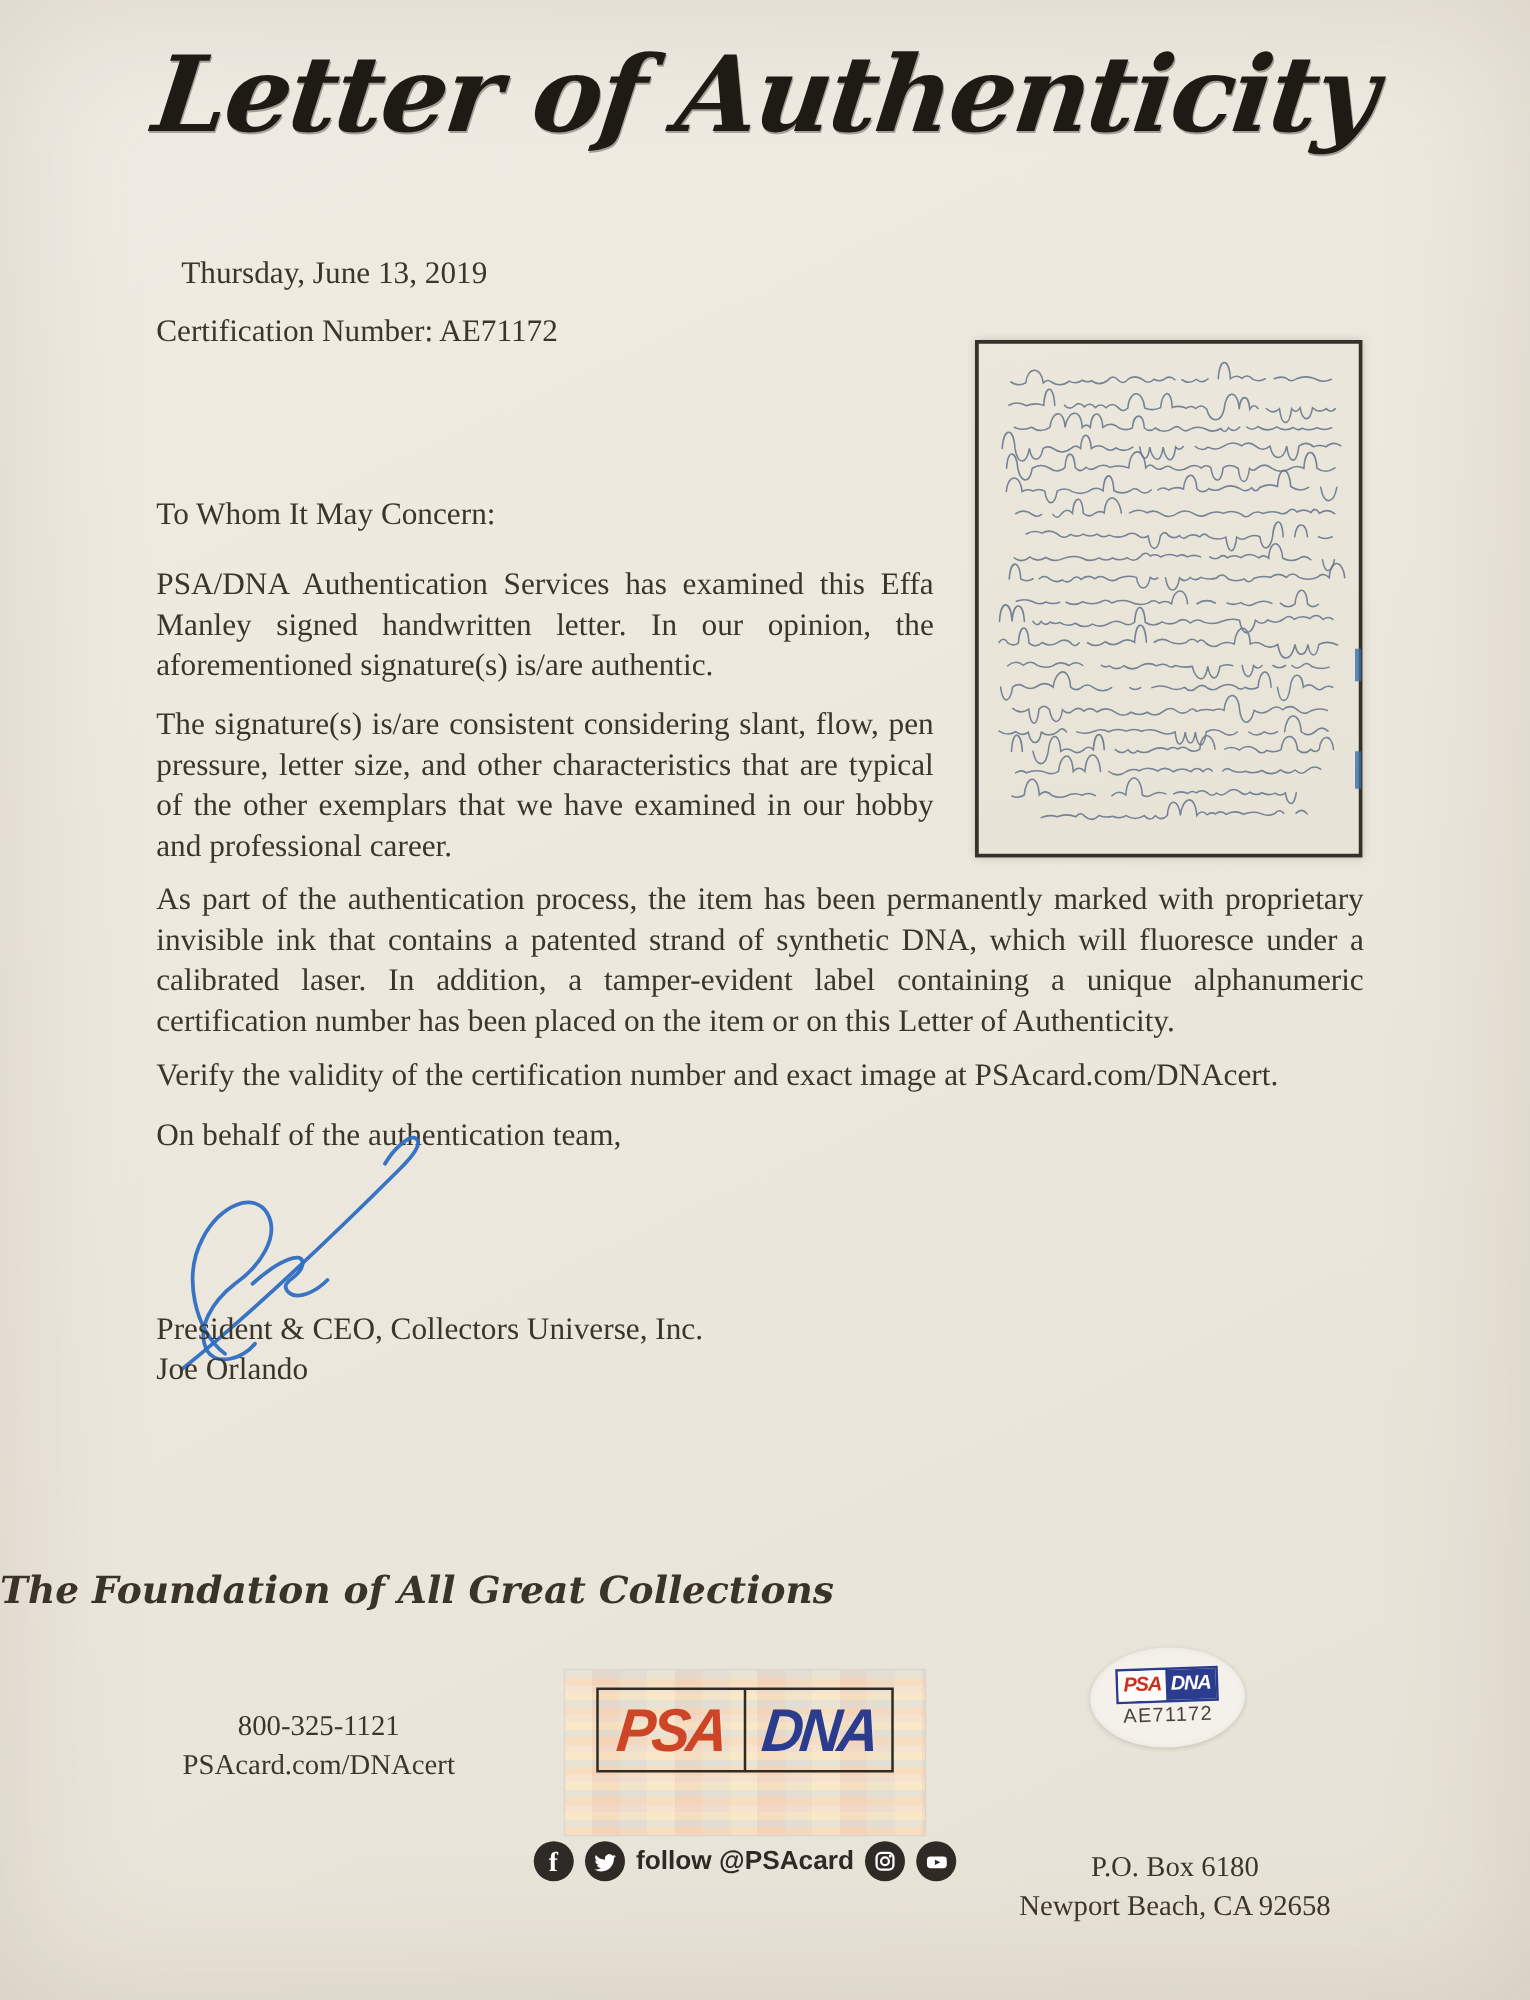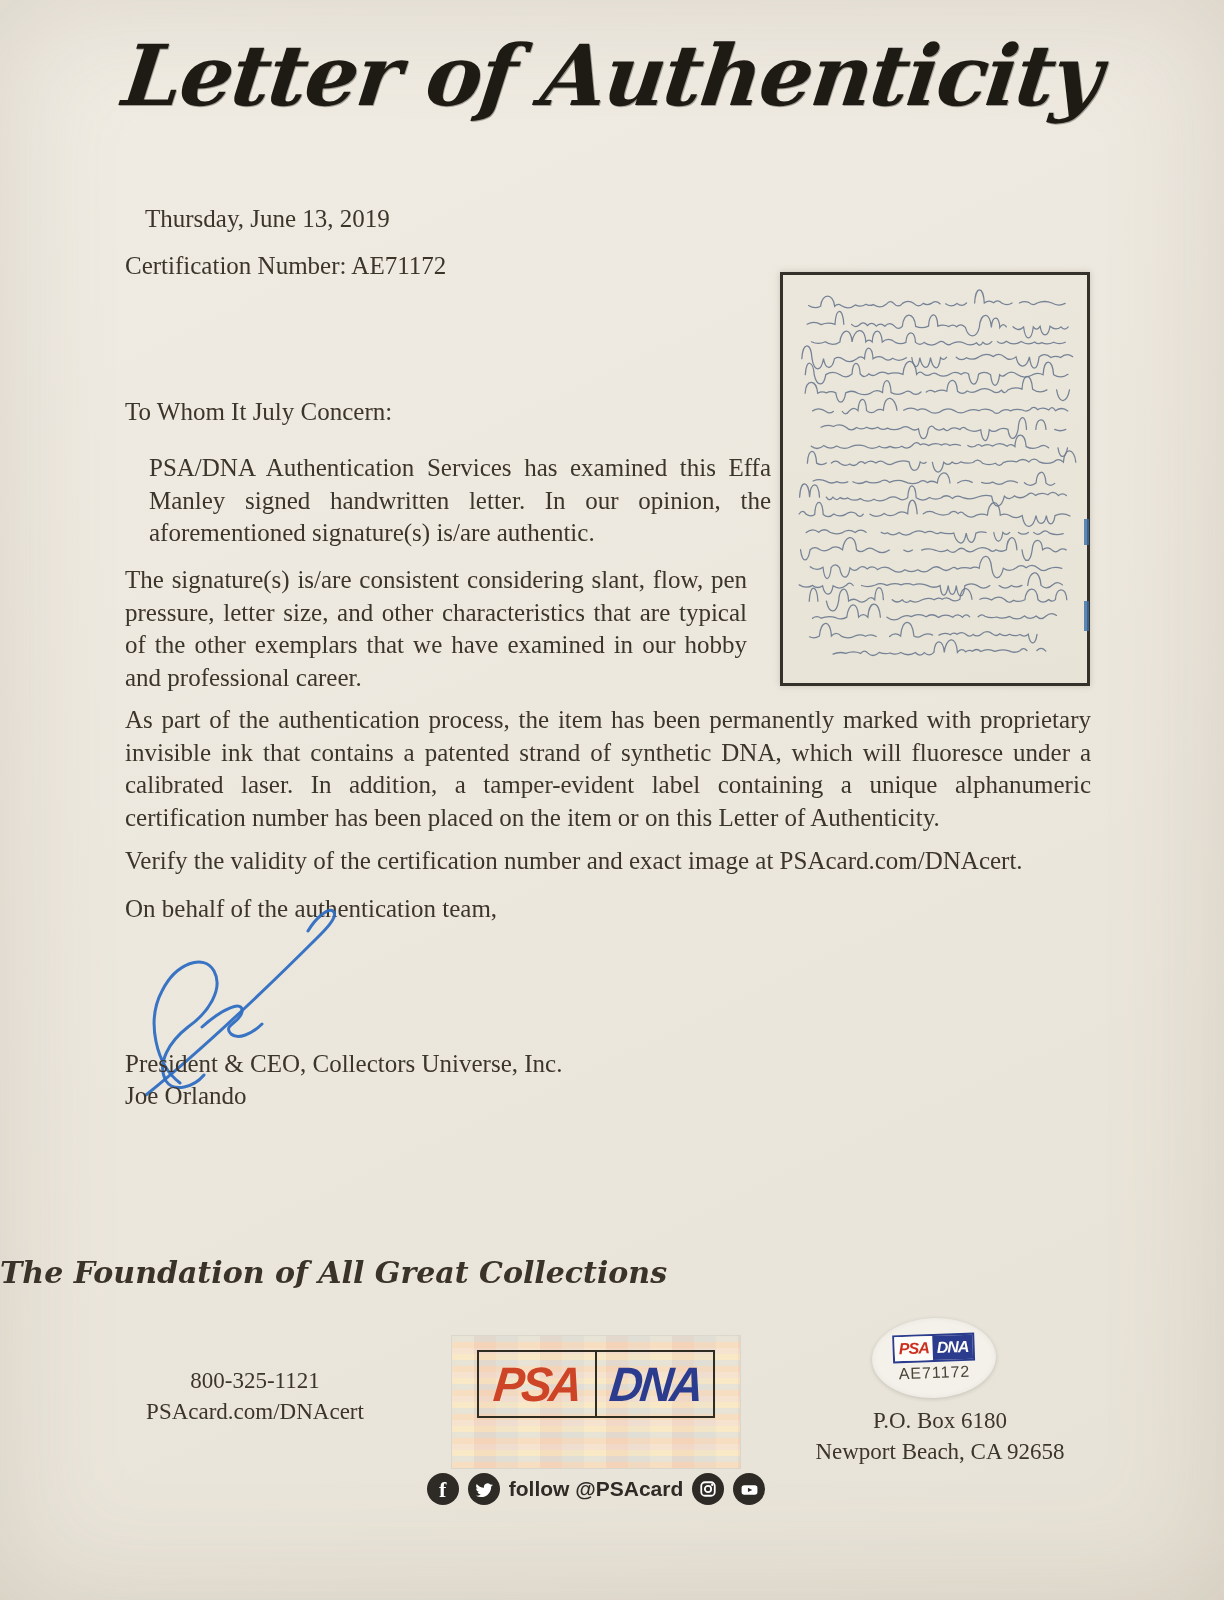--- a/index.html
+++ b/index.html
@@ -21,21 +21,21 @@
     font-size:84px;color:#1e1b15;
     transform:skewX(-7deg);
     letter-spacing:-2px;
     text-shadow:1px 1px 0 rgba(30,27,21,0.35);
   }
   .meta{position:absolute;left:125px;font-size:25px;}
   .date{top:205px;margin-left:20px;}
   .cert{top:252px;}
   .salutation{position:absolute;left:125px;top:398px;font-size:25px;}
   .para{position:absolute;left:125px;font-size:25px;line-height:32.5px;text-align:justify;margin:0;}
-  .p1{top:452px;width:622px;margin-left:24px;}
+  .p1{top:452px;width:622px;}
   .p2{top:564px;width:622px;}
   .p3{top:704px;width:966px;}
   .p4{top:845px;width:966px;text-align:left;}
   .p5{top:893px;width:966px;text-align:left;}
   .inset{
     position:absolute;left:780px;top:272px;width:310px;height:414px;
     background:linear-gradient(170deg,#ebe7dc,#e7e3d6);
     border:3px solid #34312a;
     box-sizing:border-box;
     box-shadow:0 0 6px rgba(90,80,60,0.25);
@@ -47,21 +47,21 @@
   .ink-dash.d2{top:326px;height:30px;}
   .sig-svg{position:absolute;left:84px;top:893px;pointer-events:none;}
   .sig-svg path{fill:none;stroke:#2f6ec2;stroke-width:3;stroke-linecap:round;opacity:.95;}
   .signer{position:absolute;left:125px;top:1048px;font-size:25px;line-height:32px;}
   .motto{
     position:absolute;left:0;top:1255px;width:100%;
     font-family:"DejaVu Serif",serif;font-style:italic;font-weight:600;
     font-size:30px;color:#3a332a;
   }
   .contact{position:absolute;left:110px;top:1365px;width:290px;text-align:center;font-size:23px;line-height:31px;}
-  .address{position:absolute;left:790px;top:1405px;width:300px;text-align:center;font-size:23px;line-height:31px;}
+  .address{position:absolute;left:790px;top:1478px;width:300px;text-align:center;font-size:23px;line-height:31px;}
   .holo{
     position:absolute;left:452px;top:1336px;width:288px;height:132px;
     background:
       repeating-linear-gradient(0deg,rgba(255,150,100,.16) 0 6px,rgba(150,180,230,.16) 6px 12px,rgba(255,220,150,.2) 12px 18px,rgba(240,170,190,.14) 18px 24px),
       repeating-linear-gradient(90deg,#f7ecd2 0 22px,#f2dfc8 22px 44px,#efe6d2 44px 66px);
     box-shadow:0 0 0 1px rgba(0,0,0,0.06);
   }
   .logo-outer{display:flex;border:2px solid #2f2c22;margin:14px auto 7px;width:234px;height:64px;}
   .logo-cell{flex:1;display:flex;align-items:center;justify-content:center;}
   .logo-cell.psa{border-right:2px solid #2f2c22;}
@@ -118,21 +118,21 @@
         <path d="M6.2 300.9 q 6.8 4.3 13.5 0.5 q 4.9 4.0 9.9 0.4 c 2.1 10.3, 8.4 11.7, 10.5 0 q 6.6 4.7 13.2 -0.5 q 3.4 -4.5 6.9 0.2 m 8.3 0 q 6.9 2.3 13.9 -0.5 q 5.7 -2.7 11.5 0.4 q 7.1 -3.4 14.2 -0.5 q 6.1 -2.6 12.2 0.1 q 7.2 -2.7 14.4 0.6 q 6.2 3.3 12.4 0.0 c 1.6 15.2, 6.5 10.2, 8.1 0 c 1.6 11.8, 6.5 11.5, 8.1 0 c 1.7 13.4, 6.9 14.2, 8.6 0 q 6.5 -3.7 13.1 0.3 q 5.9 4.5 11.9 -0.3 m 9.2 0 q 6.2 4.9 12.3 -0.1 q 5.3 3.0 10.5 -0.1 m 5.8 0 c 1.3 -15.7, 11.9 -18.0, 13.3 0 q 5.9 5.1 11.8 -0.7 q 4.8 -4.4 9.6 0.2"></path>
         <path d="M16.2 317.1 c 0.9 -18.3, 7.8 -16.2, 8.7 0 m 8.5 0 c 2.4 12.0, 9.7 14.1, 12.2 0 c 1.0 -14.4, 9.0 -17.3, 10.0 0 q 4.7 -3.5 9.4 -0.4 q 4.2 3.0 8.4 -0.4 q 4.2 -4.8 8.3 -0.6 c 0.9 -16.0, 7.8 -16.0, 8.7 0 m 8.8 0 q 5.1 4.6 10.2 0.1 q 3.8 4.9 7.6 0.8 q 5.8 3.1 11.6 -0.6 q 6.3 -3.2 12.6 -0.3 q 4.0 -3.1 8.0 -0.5 q 4.3 -3.0 8.6 0.4 q 4.5 2.9 9.1 -0.3 c 1.2 -15.9, 10.9 -12.6, 12.1 0 m 7.9 0 q 5.8 -2.8 11.6 0.7 q 6.6 -5.3 13.2 -0.5 q 4.4 5.1 8.8 0.8 q 5.7 2.4 11.4 -0.6 c 1.3 -13.5, 11.8 -14.6, 13.1 0 q 5.4 5.0 10.7 -0.2 q 3.4 3.3 6.7 0.1 c 1.1 -12.6, 10.2 -13.2, 11.4 0"></path>
         <path d="M19.5 334.3 q 4.3 -3.2 8.6 -0.1 q 7.4 -3.0 14.8 -0.5 q 5.4 2.8 10.9 -0.6 c 1.2 -13.5, 10.6 -18.9, 11.8 0 q 4.6 -4.9 9.3 0.1 c 1.3 -18.2, 11.3 -16.8, 12.5 0 m 6.6 0 q 7.1 5.4 14.2 -0.0 q 5.1 -3.0 10.1 -0.6 q 7.4 -4.2 14.9 0.2 q 6.2 -4.4 12.4 0.6 q 7.1 -4.4 14.1 -0.1 q 4.9 -5.1 9.8 -0.0 q 3.6 -4.5 7.2 -0.5 m 8.5 0 q 3.4 -3.5 6.7 -0.6 q 5.8 2.6 11.6 0.8 q 6.6 2.6 13.1 -0.6 q 7.5 5.3 14.9 -0.5 q 5.9 4.7 11.7 0.1 q 4.9 5.1 9.8 -0.0 q 5.3 -4.5 10.5 -0.6"></path>
         <path d="M16.5 352.8 q 4.9 2.4 9.9 -0.8 c 1.2 -15.1, 10.8 -18.4, 12.0 0 q 5.1 -5.2 10.2 0.4 q 5.7 2.6 11.5 0.4 q 6.2 -3.3 12.4 -0.6 q 5.4 -3.0 10.7 0.3 m 6.7 0 m 6.7 0 q 5.5 -5.1 11.0 -0.5 c 1.3 -18.2, 11.9 -18.2, 13.3 0 q 3.9 2.5 7.8 -0.3 q 5.5 -3.2 10.9 -0.6 m 6.4 0 q 5.7 -3.1 11.3 -0.3 q 3.4 -3.0 6.7 -0.5 q 4.4 -3.3 8.8 -0.1 q 3.7 3.9 7.4 0.2 q 4.0 3.2 8.0 -0.2 q 5.6 -5.0 11.3 -0.3 q 3.6 3.3 7.2 -0.1 q 4.9 3.5 9.8 0.4 q 5.3 2.8 10.6 0.3 q 4.1 3.2 8.2 -0.2 c 1.7 10.4, 7.0 12.4, 8.7 0 m 8.2 0 m 8.5 0"></path>
         <path d="M40.0 370.1 q 6.4 -2.8 12.8 -0.7 q 7.5 -3.0 14.9 0.0 q 3.6 -4.5 7.2 -0.3 q 5.7 5.1 11.3 -0.7 q 5.5 2.2 11.0 0.6 q 5.3 2.6 10.6 -0.5 q 7.3 4.5 14.6 -0.0 q 4.5 5.4 8.9 0.1 q 4.8 4.6 9.6 -0.2 c 1.0 -15.4, 9.4 -12.8, 10.4 0 c 1.3 -14.5, 11.8 -18.7, 13.1 0 q 4.1 -5.2 8.3 -0.6 q 3.4 -2.7 6.7 -0.6 q 4.3 -3.5 8.5 0.3 q 6.9 -3.9 13.9 -0.1 q 7.1 -2.9 14.2 -0.5 q 5.5 2.8 11.0 -0.2 q 3.5 -4.1 6.9 -0.2 m 10.0 0 q 4.5 -4.7 8.9 0.6"></path>
       </svg>
     <div class="ink-dash d1"></div>
     <div class="ink-dash d2"></div>
   </div>
 
-  <div class="salutation">To Whom It July Concern:</div>
+  <div class="salutation">To Whom It May Concern:</div>
 
   <p class="para p1">PSA/DNA Authentication Services has examined this Effa Manley signed handwritten letter. In our opinion, the aforementioned signature(s) is/are authentic.</p>
   <p class="para p2">The signature(s) is/are consistent considering slant, flow, pen pressure, letter size, and other characteristics that are typical of the other exemplars that we have examined in our hobby and professional career.</p>
   <p class="para p3">As part of the authentication process, the item has been permanently marked with proprietary invisible ink that contains a patented strand of synthetic DNA, which will fluoresce under a calibrated laser. In addition, a tamper-evident label containing a unique alphanumeric certification number has been placed on the item or on this Letter of Authenticity.</p>
   <p class="para p4">Verify the validity of the certification number and exact image at PSAcard.com/DNAcert.</p>
   <p class="para p5">On behalf of the authentication team,</p>
 
   <svg class="sig-svg" width="262" height="212" viewBox="0 0 262 212">
     <path d="M96 190 C 72 172, 62 128, 78 98 C 92 70, 120 60, 130 78 C 140 96, 124 120, 104 134 C 86 148, 72 170, 82 188 C 90 200, 110 194, 120 182"></path>
     <path d="M62 202 C 114 160, 178 100, 236 42 C 246 32, 254 22, 249 18 C 244 14, 231 26, 224 38"></path>

